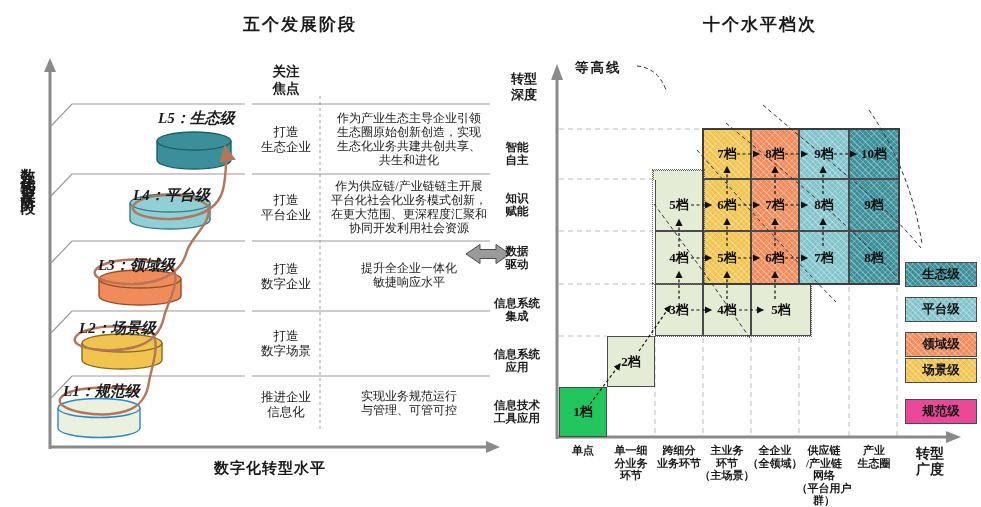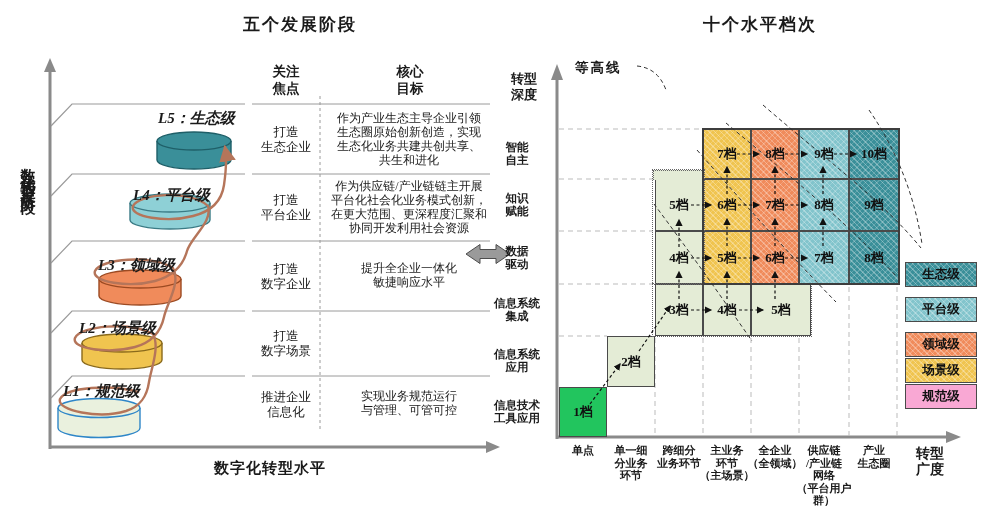--- a/index.html
+++ b/index.html
@@ -193,22 +193,20 @@
 
     <path d="M466,254 L480,244.5 L480,249.5 L496,249.5 L496,244.5 L510,254 L496,263.5 L496,258.5 L480,258.5 L480,263.5 Z" fill="#9a9a9a" stroke="#4d4d4d" stroke-width="1"></path>
   </svg>
 
   <div class="abs txt title" style="left:225px;top:13px;width:150px;">五个发展阶段</div>
   <div class="abs txt vlabel" style="left:20px;top:156px;">数字化转型发展阶段</div>
   <div class="abs txt axis-label" style="left:200px;top:459px;width:140px;text-align:center;">数字化转型水平</div>
 
   <div class="abs txt hdr" style="left:256px;top:64px;width:60px;">关注
 焦点</div>
-  <div class="abs txt hdr" style="left:340px;top:64px;width:140px;">核心
-目标</div>
 
   <div class="abs txt lvl-label" style="left:158px;top:109px;">L5：生态级</div>
   <div class="abs txt lvl-label" style="left:133px;top:186px;">L4：平台级</div>
   <div class="abs txt lvl-label" style="left:98px;top:256px;">L3：领域级</div>
   <div class="abs txt lvl-label" style="left:79px;top:319px;">L2：场景级</div>
   <div class="abs txt lvl-label" style="left:63px;top:382px;">L1：规范级</div>
 
   <div class="abs txt focus" style="top:125px;">打造
 生态企业</div>
   <div class="abs txt focus" style="top:193px;">打造
@@ -271,16 +269,16 @@
 网络
 （平台用户群）</div>
       <div class="abs txt col-lb" style="left: 842px; top: 444px;">产业
 生态圈</div>
     </div>
   <div id="legend">
       <div class="legend-box txt hatch" style="top: 262px; background-color: rgb(58, 143, 153);">生态级</div>
       <div class="legend-box txt hatch" style="top: 297px; background-color: rgb(130, 196, 204);">平台级</div>
       <div class="legend-box txt hatch" style="top: 332px; background-color: rgb(240, 139, 91);">领域级</div>
       <div class="legend-box txt hatch" style="top: 358px; background-color: rgb(240, 196, 79);">场景级</div>
-      <div class="legend-box txt" style="top: 384px; background-color: #f9a8d4;">规范级</div>
+      <div class="legend-box txt" style="top: 399px; background-color: #ec4899;">规范级</div>
     </div>
 
 </div>
 
 </body></html>

